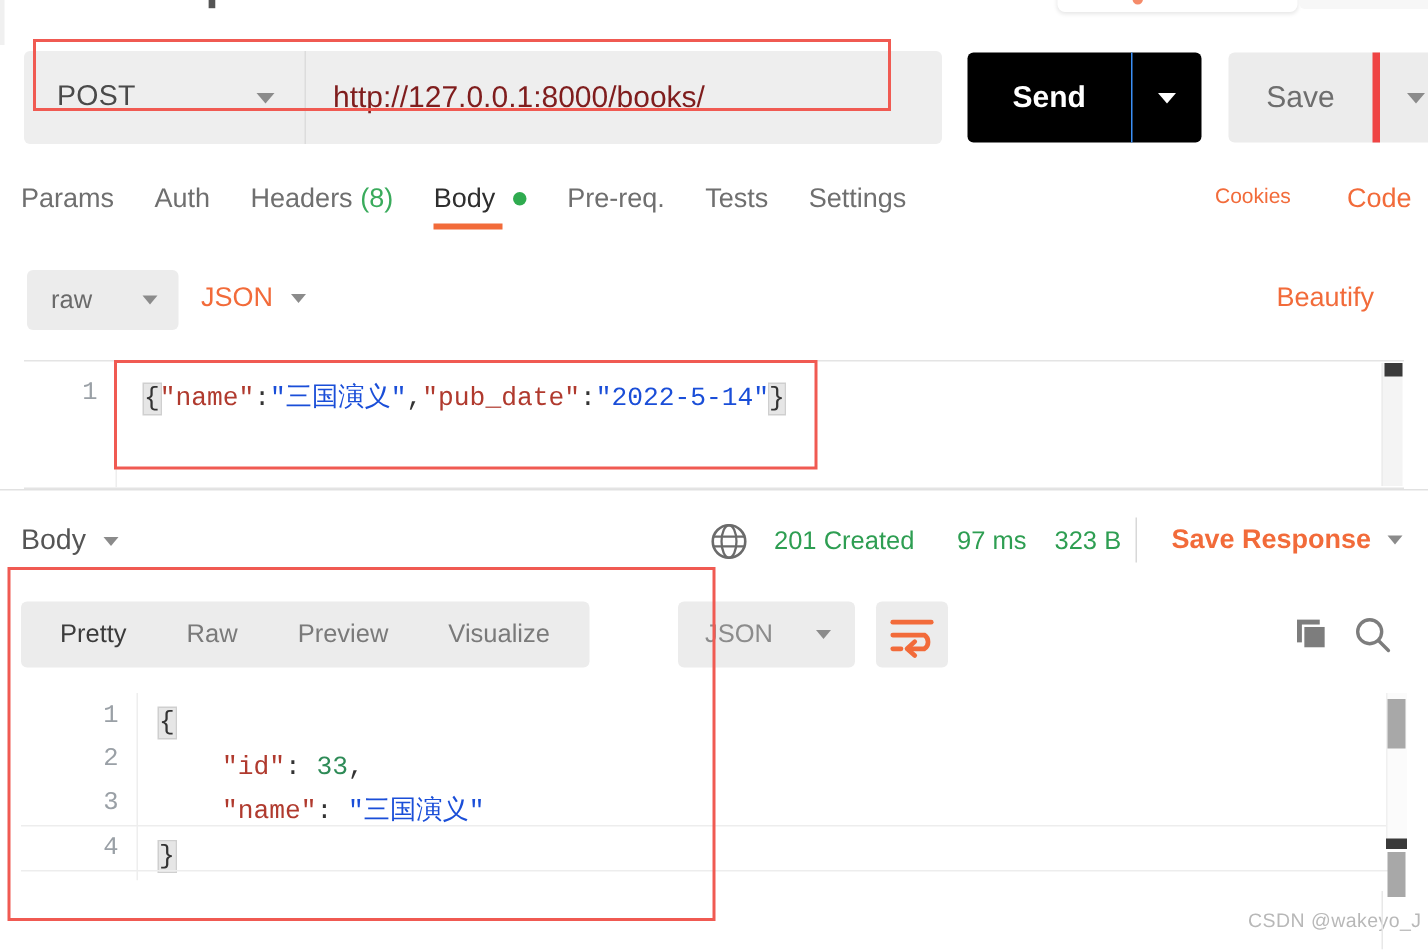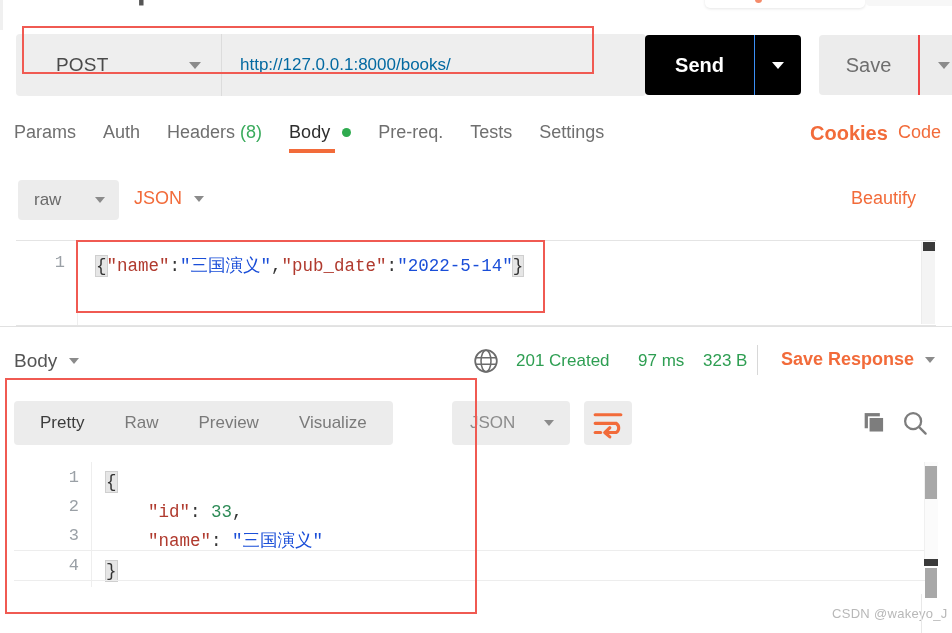--- a/index.html
+++ b/index.html
@@ -78,21 +78,20 @@
     width: 916px; height: 62px;
   }
   #url-bar {
     position: absolute;
     left: 0; top: 0;
     width: 612px; height: 62px;
     background: #eeeeee;
     border-radius: 4px;
     display: flex;
     align-items: stretch;
-    padding-left: 18px;
   }
   #method-box {
     width: 188px;
     display: flex;
     align-items: center;
     justify-content: space-between;
     padding: 0 20px 0 22px;
     box-sizing: border-box;
     border-right: 1px solid #dcdcdc;
     cursor: pointer;
@@ -103,22 +102,22 @@
     letter-spacing: .2px;
   }
   #url-input-wrap {
     flex: 1;
     display: flex;
     align-items: center;
     padding-left: 18px;
     cursor: text;
   }
   #url-input {
-    font-size: 17px;
-    color: #0369a1;
+    font-size: 20px;
+    color: #7f1d1d;
     white-space: nowrap;
   }
 
   #send-btn {
     position: absolute;
     left: 629px; top: 1px;
     width: 156px; height: 60px;
     background: #000000;
     border-radius: 4px;
     display: flex; align-items: stretch;
@@ -141,21 +140,21 @@
     width: 149px; height: 60px;
     background: #ececec;
     border-radius: 4px;
     display: flex; align-items: stretch;
     cursor: pointer;
   }
   #save-main {
     flex: 1;
     display: flex; align-items: center; justify-content: center;
     color: #6e6e6e; font-size: 20px;
-    border-right: 2px solid #ef4444;
+    border-right: 5px solid #ef4444;
   }
   #save-caret-box {
     width: 48px;
     display: flex; align-items: center; justify-content: center;
   }
 
   
   #req-tabs {
     position: absolute;
     left: 14px; top: 122px;
@@ -185,23 +184,22 @@
   .req-tab .underline {
     position: absolute;
     left: 0; right: 16px; bottom: 0;
     height: 4px;
     background: #f26b3a;
   }
 
   #cookies-link {
     position: absolute;
     left: 810px; top: 122px;
-    font-size: 20px; color: #f26b3a;
-    cursor: pointer;
-    font-weight: bold;
+    font-size: 14px; color: #f26b3a;
+    cursor: pointer;
   }
   #code-link {
     position: absolute;
     left: 898px; top: 122px;
     font-size: 18px; color: #f26b3a;
     cursor: pointer;
   }
 
   
   #raw-pill {

